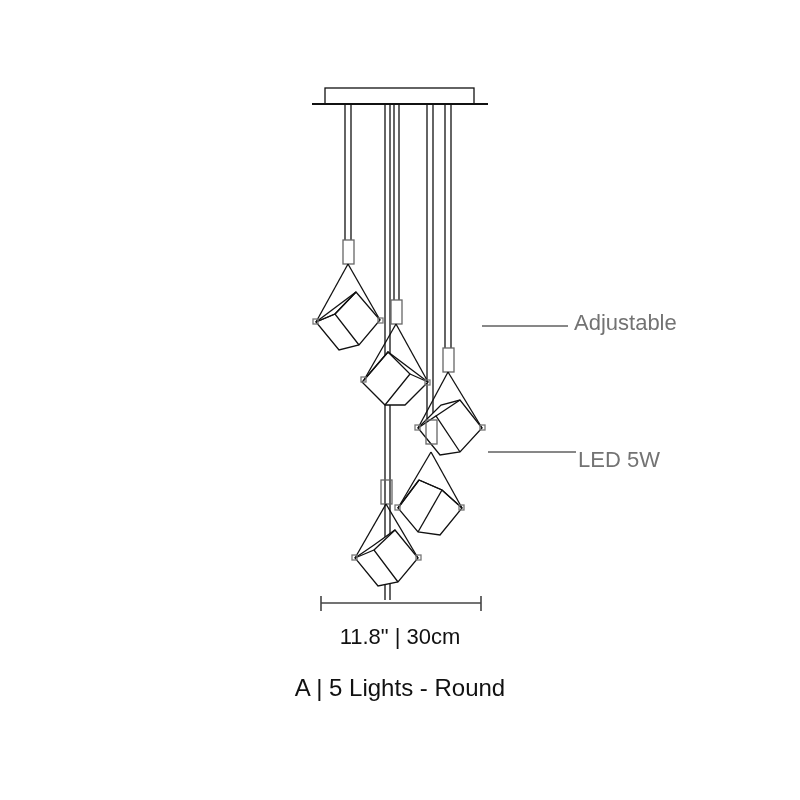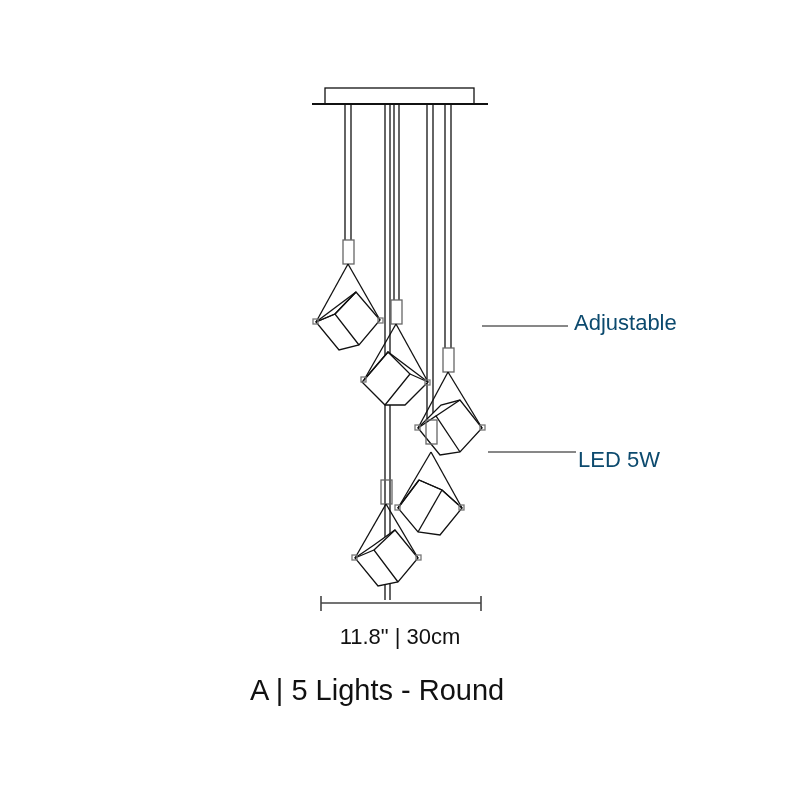--- a/index.html
+++ b/index.html
@@ -1,23 +1,23 @@
 <!DOCTYPE html>
 <html><head>
   <meta charset="utf-8">
   <style>
     html, body { margin: 0; padding: 0; background: #ffffff; }
     body { width: 800px; height: 800px; position: relative; overflow: hidden;
            font-family: "Liberation Sans", "DejaVu Sans", sans-serif; color: #111; }
     #drawing { position: absolute; left: 0; top: 0; width: 800px; height: 800px; }
-    .label { position: absolute; font-size: 22px; color: #0c4a6e; white-space: nowrap; line-height: 1; }
+    .label { position: absolute; font-size: 22px; color: #737373; white-space: nowrap; line-height: 1; }
     .label-adjustable { left: 574px; top: 312px; }
     .label-led { left: 578px; top: 449px; }
     .dimension-text { position: absolute; left: 300px; width: 200px; text-align: center; top: 626px; font-size: 22px; line-height: 1; }
-    .caption { position: absolute; left: 250px; width: 300px; top: 676px; font-size: 29px; line-height: 1; }
+    .caption { position: absolute; left: 250px; width: 300px; text-align: center; top: 676px; font-size: 24px; line-height: 1; }
   </style>
 </head>
 <body>
 
 <svg id="drawing" viewBox="0 0 800 800" xmlns="http://www.w3.org/2000/svg">
   <g stroke="#111" stroke-width="1.3" fill="none">
 
     <g>
       <rect x="325" y="88" width="149" height="16" fill="#fff"></rect>
       <line x1="312" y1="104" x2="488" y2="104" stroke-width="2.2"></line>

